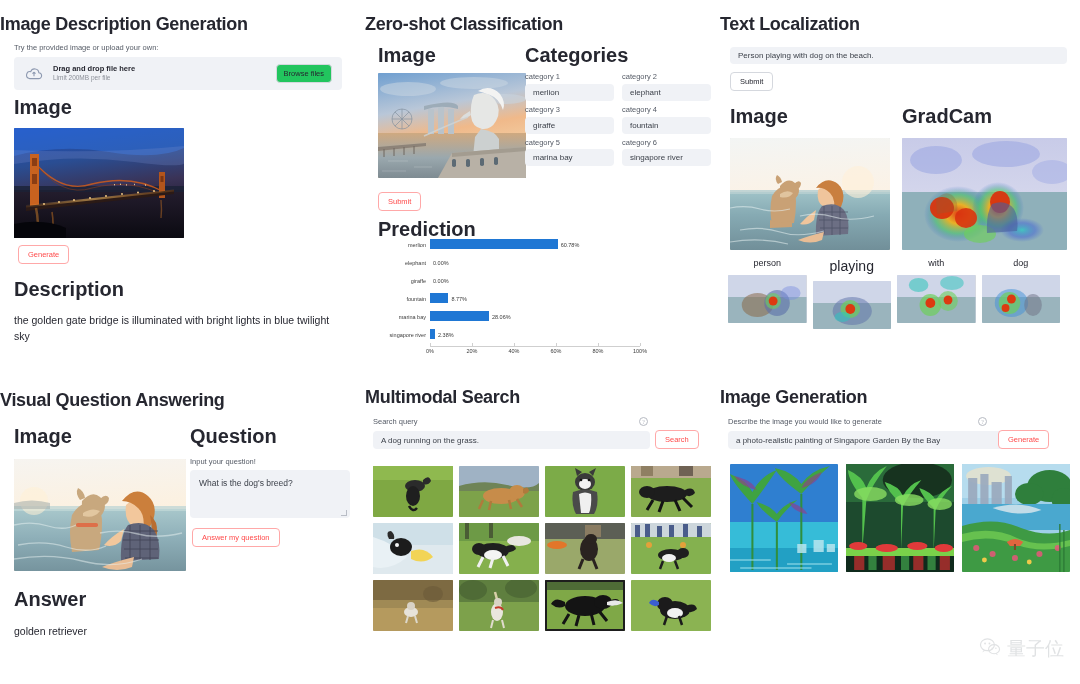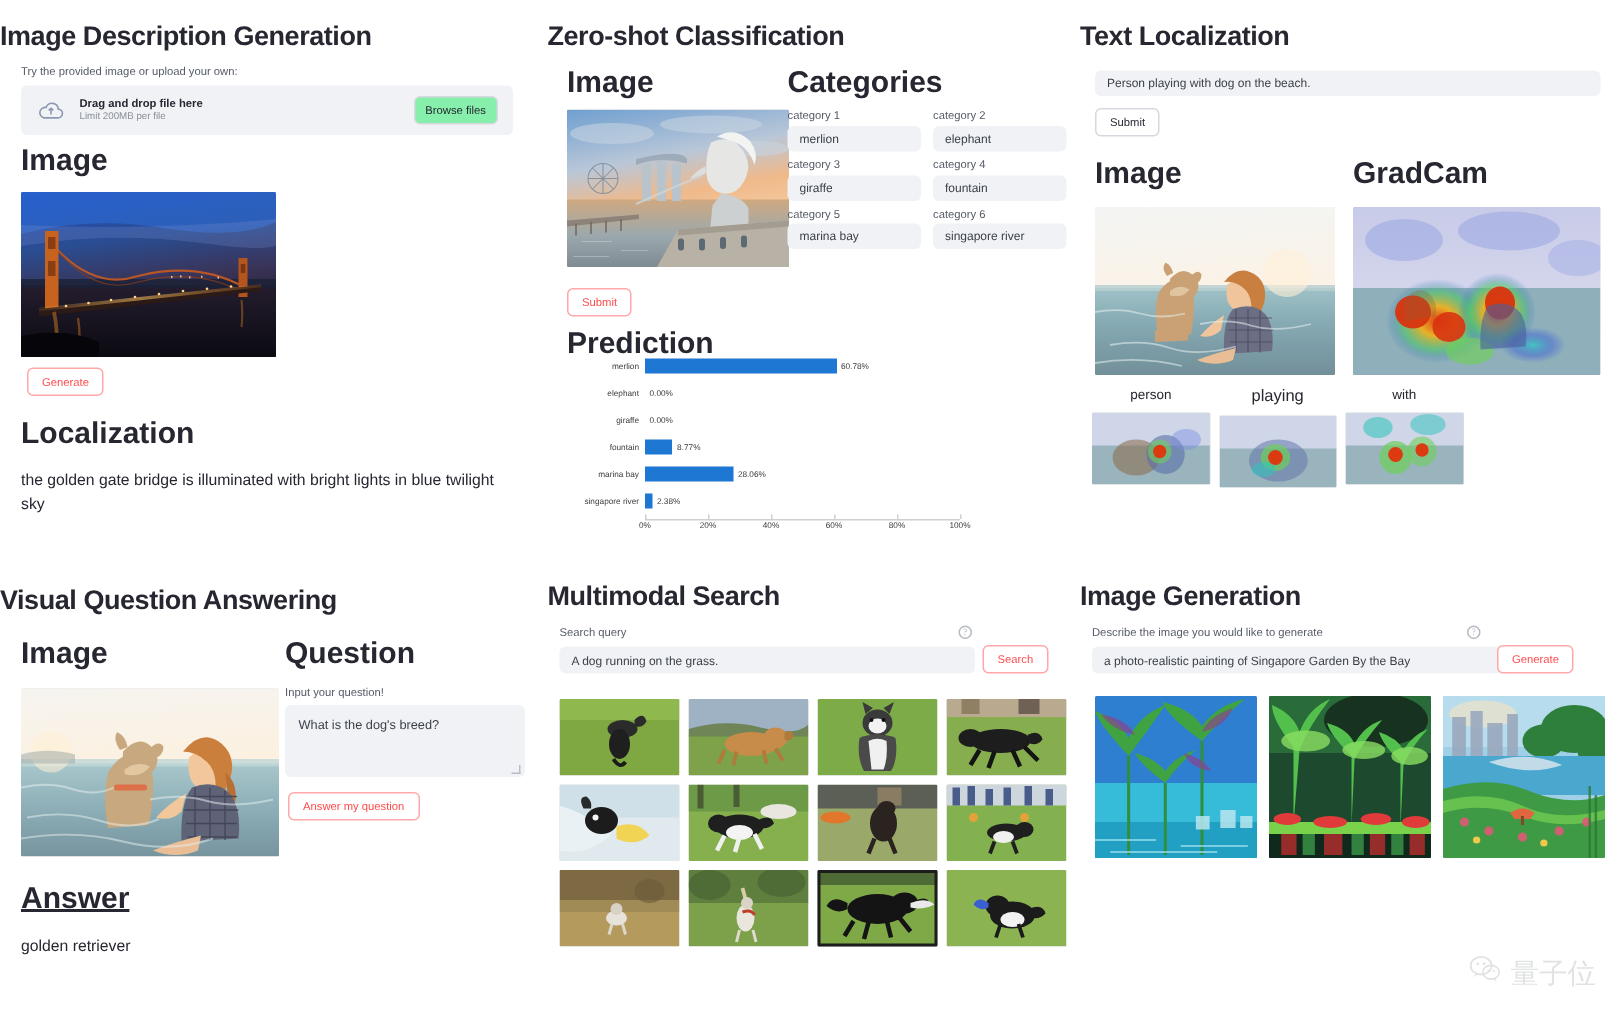--- a/index.html
+++ b/index.html
@@ -56,21 +56,21 @@
     display: flex;
     align-items: center;
     padding: 0 10px;
     gap: 9px;
   }
   .uploader .cloud { width: 20px; height: 20px; flex: 0 0 20px; }
   .up-texts { flex: 1 1 auto; }
   .up-main { font-size: 7.5px; font-weight: bold; color: #262730; line-height: 1.35; }
   .up-sub { font-size: 6.5px; color: #8b8f98; line-height: 1.35; }
   .browse-btn {
-    background: #86efac;
+    background: #22c55e;
     border: 1px solid #d5d8de;
     border-radius: 4px;
     font-size: 7.5px;
     color: #262730;
     padding: 4px 7px;
     white-space: nowrap;
   }
   .btn-outline {
     background: #ffffff;
     border: 1px solid #d5d8de;
@@ -219,21 +219,21 @@
           <rect x="112" y="56.2" width="1" height="1.4"></rect>
             <rect x="120" y="55.8" width="1" height="1.4"></rect>
           <rect x="131" y="56.4" width="1" height="1.4"></rect>
         </g>
         <path d="M0 96 Q30 90 52 100 L52 110 L0 110Z" fill="#05050a"></path>
       </svg>
     </div>
 
     <div class="btn-red" style="position:absolute;left:18px;top:245px;">Generate</div>
 
-    <div class="h-sub" style="position:absolute;left:14px;top:278px;">Localization</div>
+    <div class="h-sub" style="position:absolute;left:14px;top:278px;">Description</div>
 
     <div class="body-text" style="position:absolute;left:14px;top:312px;width:330px;">the golden gate bridge is illuminated with bright lights in blue twilight sky</div>
   </div>
 
   <div class="panel" style="left:365px;top:0;width:350px;height:370px;">
     <div class="panel-title" style="position:absolute;left:0;top:14px;width:350px;">Zero-shot Classification</div>
 
     <div class="h-sub" style="position:absolute;left:13px;top:44px;">Image</div>
     <div class="h-sub" style="position:absolute;left:160px;top:44px;">Categories</div>
 
@@ -482,21 +482,21 @@
                 <rect y="22" width="80" height="26" fill="#9ab4bd"></rect>
               <ellipse cx="30" cy="30" rx="16" ry="12" fill="#8a6a49" opacity=".55"></ellipse>
               <ellipse cx="50" cy="28" rx="13" ry="13" fill="#5b6fa8" opacity=".6"></ellipse>
               <ellipse cx="46" cy="26" rx="8" ry="8" fill="#6ecf5b" opacity=".6"></ellipse>
               <circle cx="46" cy="26" r="4.5" fill="#dc3a10"></circle>
               <ellipse cx="64" cy="18" rx="10" ry="7" fill="#7b8fe0" opacity=".45"></ellipse>
             </svg>
           </div>
         </div>
         <div>
-          <div style="font-size:11px;text-align:center;color:#262730;">playing</div>
+          <div style="font-size:14px;text-align:center;color:#262730;">playing</div>
           <div class="img" style="height:48px;margin-top:7px;">
             <svg viewBox="0 0 80 48" preserveAspectRatio="none">
               <rect width="80" height="48" fill="#cfd6e8"></rect>
                 <rect y="22" width="80" height="26" fill="#9ab4bd"></rect>
               <ellipse cx="40" cy="30" rx="20" ry="14" fill="#5b6fa8" opacity=".5"></ellipse>
               <ellipse cx="38" cy="28" rx="10" ry="9" fill="#6ecf5b" opacity=".7"></ellipse>
               <circle cx="38" cy="28" r="5" fill="#dc3a10"></circle>
               <ellipse cx="30" cy="36" rx="8" ry="5" fill="#2ec4c0" opacity=".55"></ellipse>
             </svg>
           </div>
@@ -509,20 +509,34 @@
                 <rect y="22" width="80" height="26" fill="#9ab4bd"></rect>
               <ellipse cx="22" cy="10" rx="10" ry="7" fill="#39c5bd" opacity=".6"></ellipse>
               <ellipse cx="56" cy="8" rx="12" ry="7" fill="#39c5bd" opacity=".55"></ellipse>
               <ellipse cx="34" cy="30" rx="11" ry="11" fill="#6ecf5b" opacity=".7"></ellipse>
               <circle cx="34" cy="28" r="5" fill="#dc3a10"></circle>
               <ellipse cx="52" cy="26" rx="10" ry="10" fill="#6ecf5b" opacity=".6"></ellipse>
               <circle cx="52" cy="25" r="4.5" fill="#dc3a10"></circle>
             </svg>
           </div>
         </div>
+        <div>
+          <div style="font-size:9px;text-align:center;color:#262730;">dog</div>
+          <div class="img" style="height:48px;margin-top:7px;">
+            <svg viewBox="0 0 80 48" preserveAspectRatio="none">
+              <rect width="80" height="48" fill="#cfd6e8"></rect>
+                <rect y="22" width="80" height="26" fill="#9ab4bd"></rect>
+              <ellipse cx="30" cy="28" rx="17" ry="14" fill="#3f8fd8" opacity=".5"></ellipse>
+              <ellipse cx="28" cy="28" rx="11" ry="11" fill="#6ecf5b" opacity=".7"></ellipse>
+              <circle cx="30" cy="24" r="4.5" fill="#dc3a10"></circle>
+              <circle cx="24" cy="33" r="4" fill="#dc3a10"></circle>
+              <ellipse cx="52" cy="30" rx="9" ry="11" fill="#6d6f84" opacity=".5"></ellipse>
+            </svg>
+          </div>
+        </div>
       </div>
     </div>
   </div>
 
   <div class="panel" style="left:0;top:376px;width:360px;height:308px;">
     <div class="panel-title" style="position:absolute;left:0;top:14px;width:360px;">Visual Question Answering</div>
 
     <div class="h-sub" style="position:absolute;left:14px;top:49px;">Image</div>
     <div class="h-sub" style="position:absolute;left:190px;top:49px;">Question</div>
 
@@ -579,21 +593,21 @@
 
     <div class="small-label" style="position:absolute;left:190px;top:81px;">Input your question!</div>
 
     <div class="textarea" style="position:absolute;left:190px;top:94px;width:160px;height:48px;">
       <span>What is the dog's breed?</span>
       <span class="grip"></span>
     </div>
 
     <div class="btn-red" style="position:absolute;left:192px;top:152px;">Answer my question</div>
 
-    <div class="h-sub" style="position:absolute;left:14px;top:212px;text-decoration:underline;">Answer</div>
+    <div class="h-sub" style="position:absolute;left:14px;top:212px;">Answer</div>
 
     <div class="body-text" style="position:absolute;left:14px;top:247px;">golden retriever</div>
   </div>
 
   <div class="panel" style="left:365px;top:376px;width:350px;height:308px;">
     <div class="panel-title" style="position:absolute;left:0;top:11px;width:350px;">Multimodal Search</div>
 
     <div class="small-label" style="position:absolute;left:8px;top:41px;">Search query</div>
     <div class="help-icon" style="position:absolute;left:274px;top:41px;">?</div>
 

